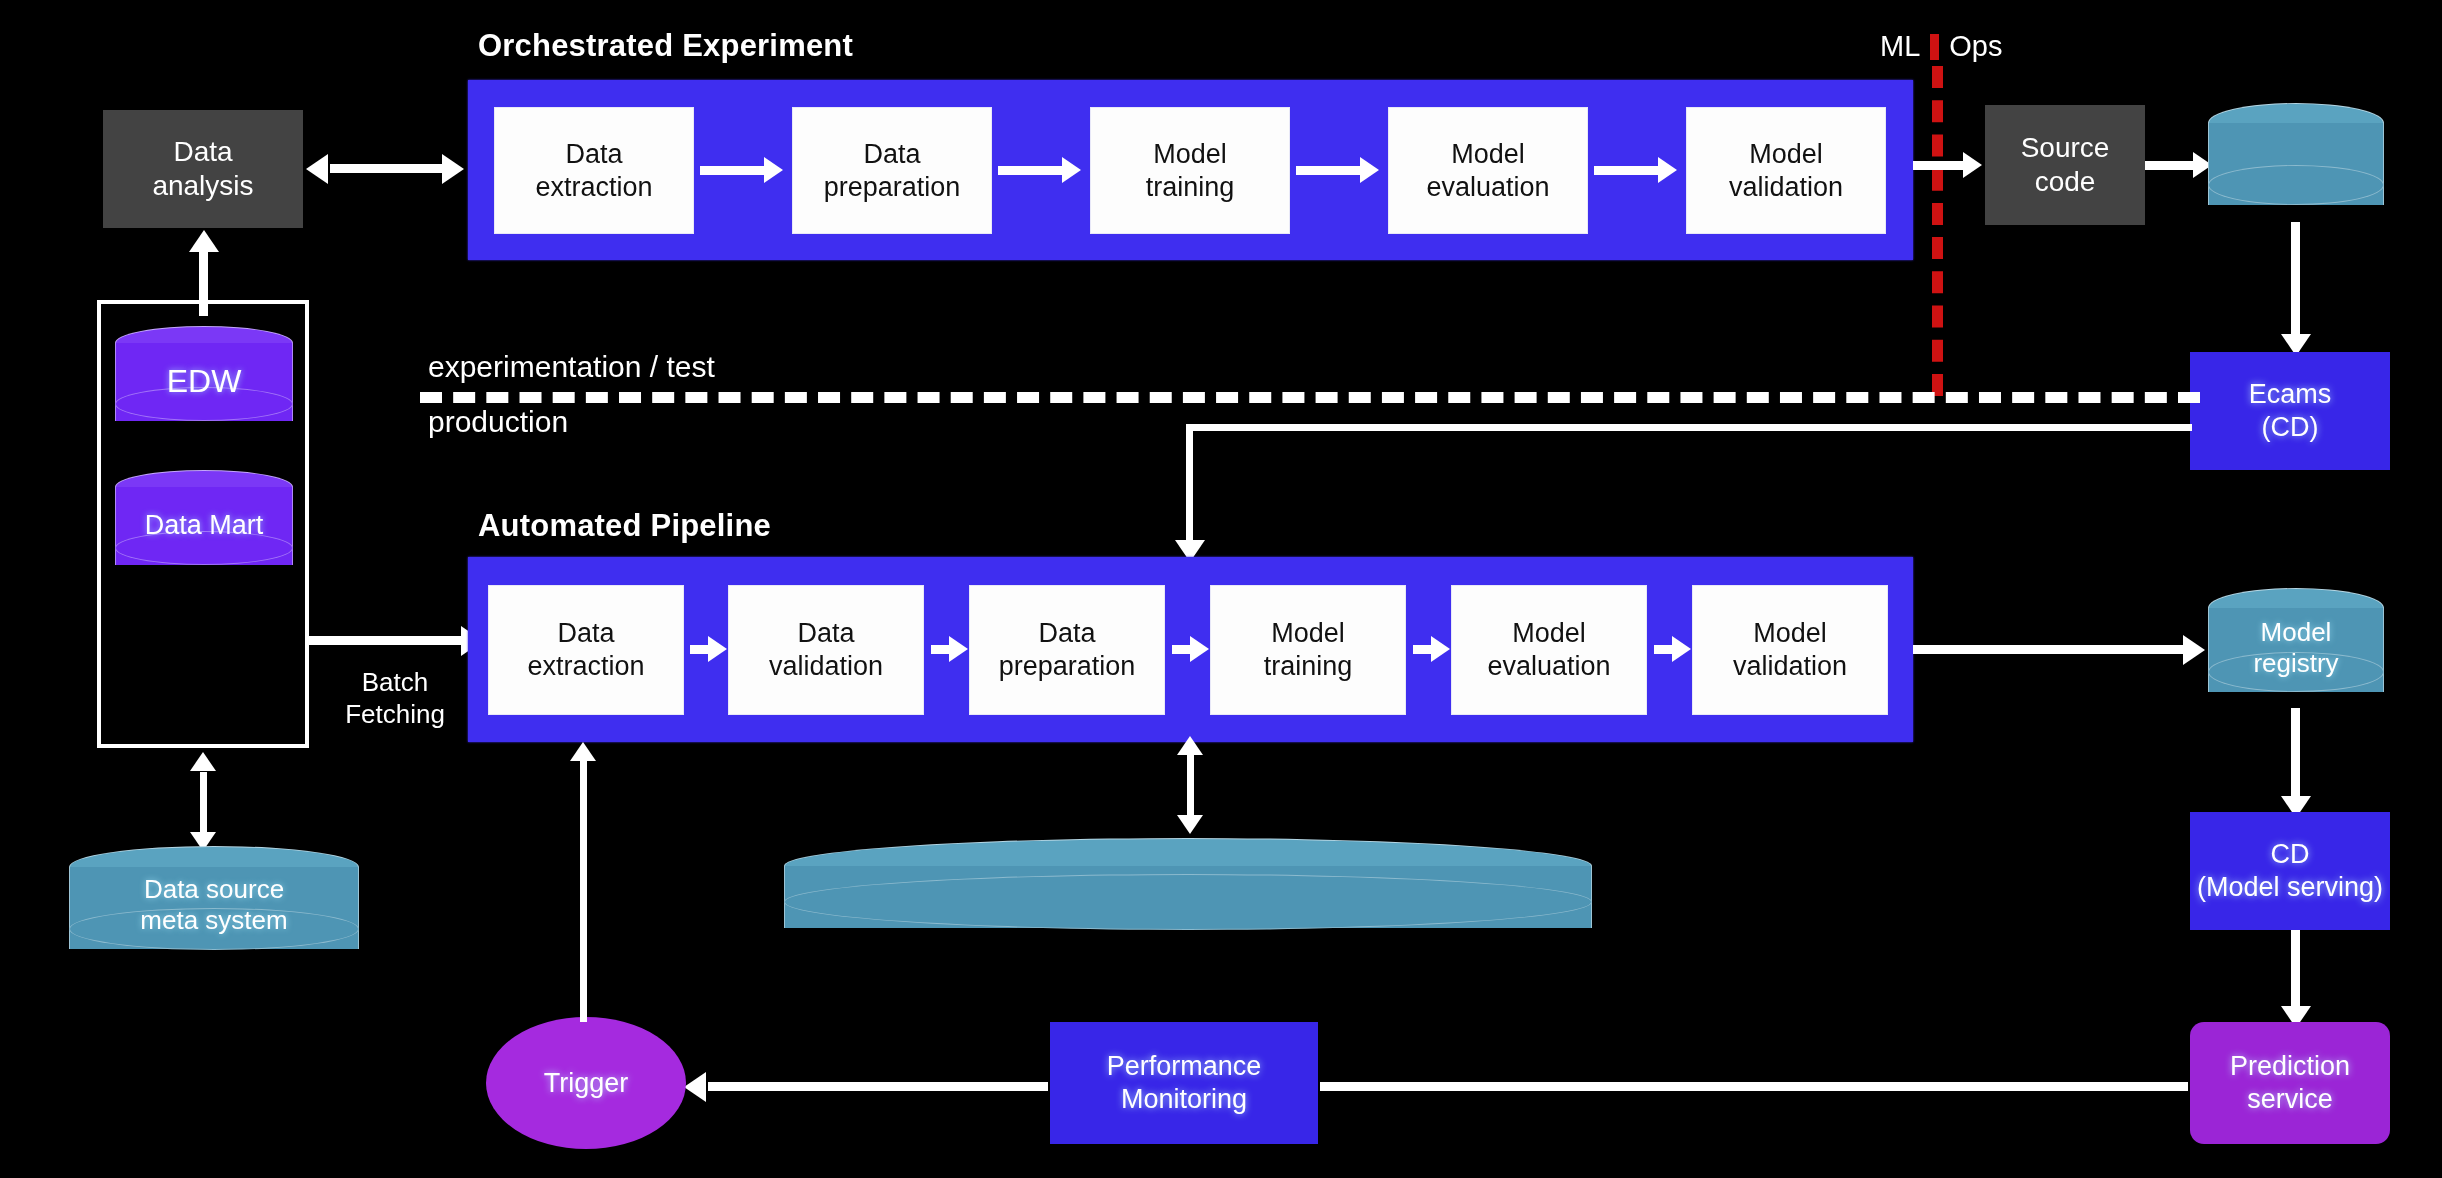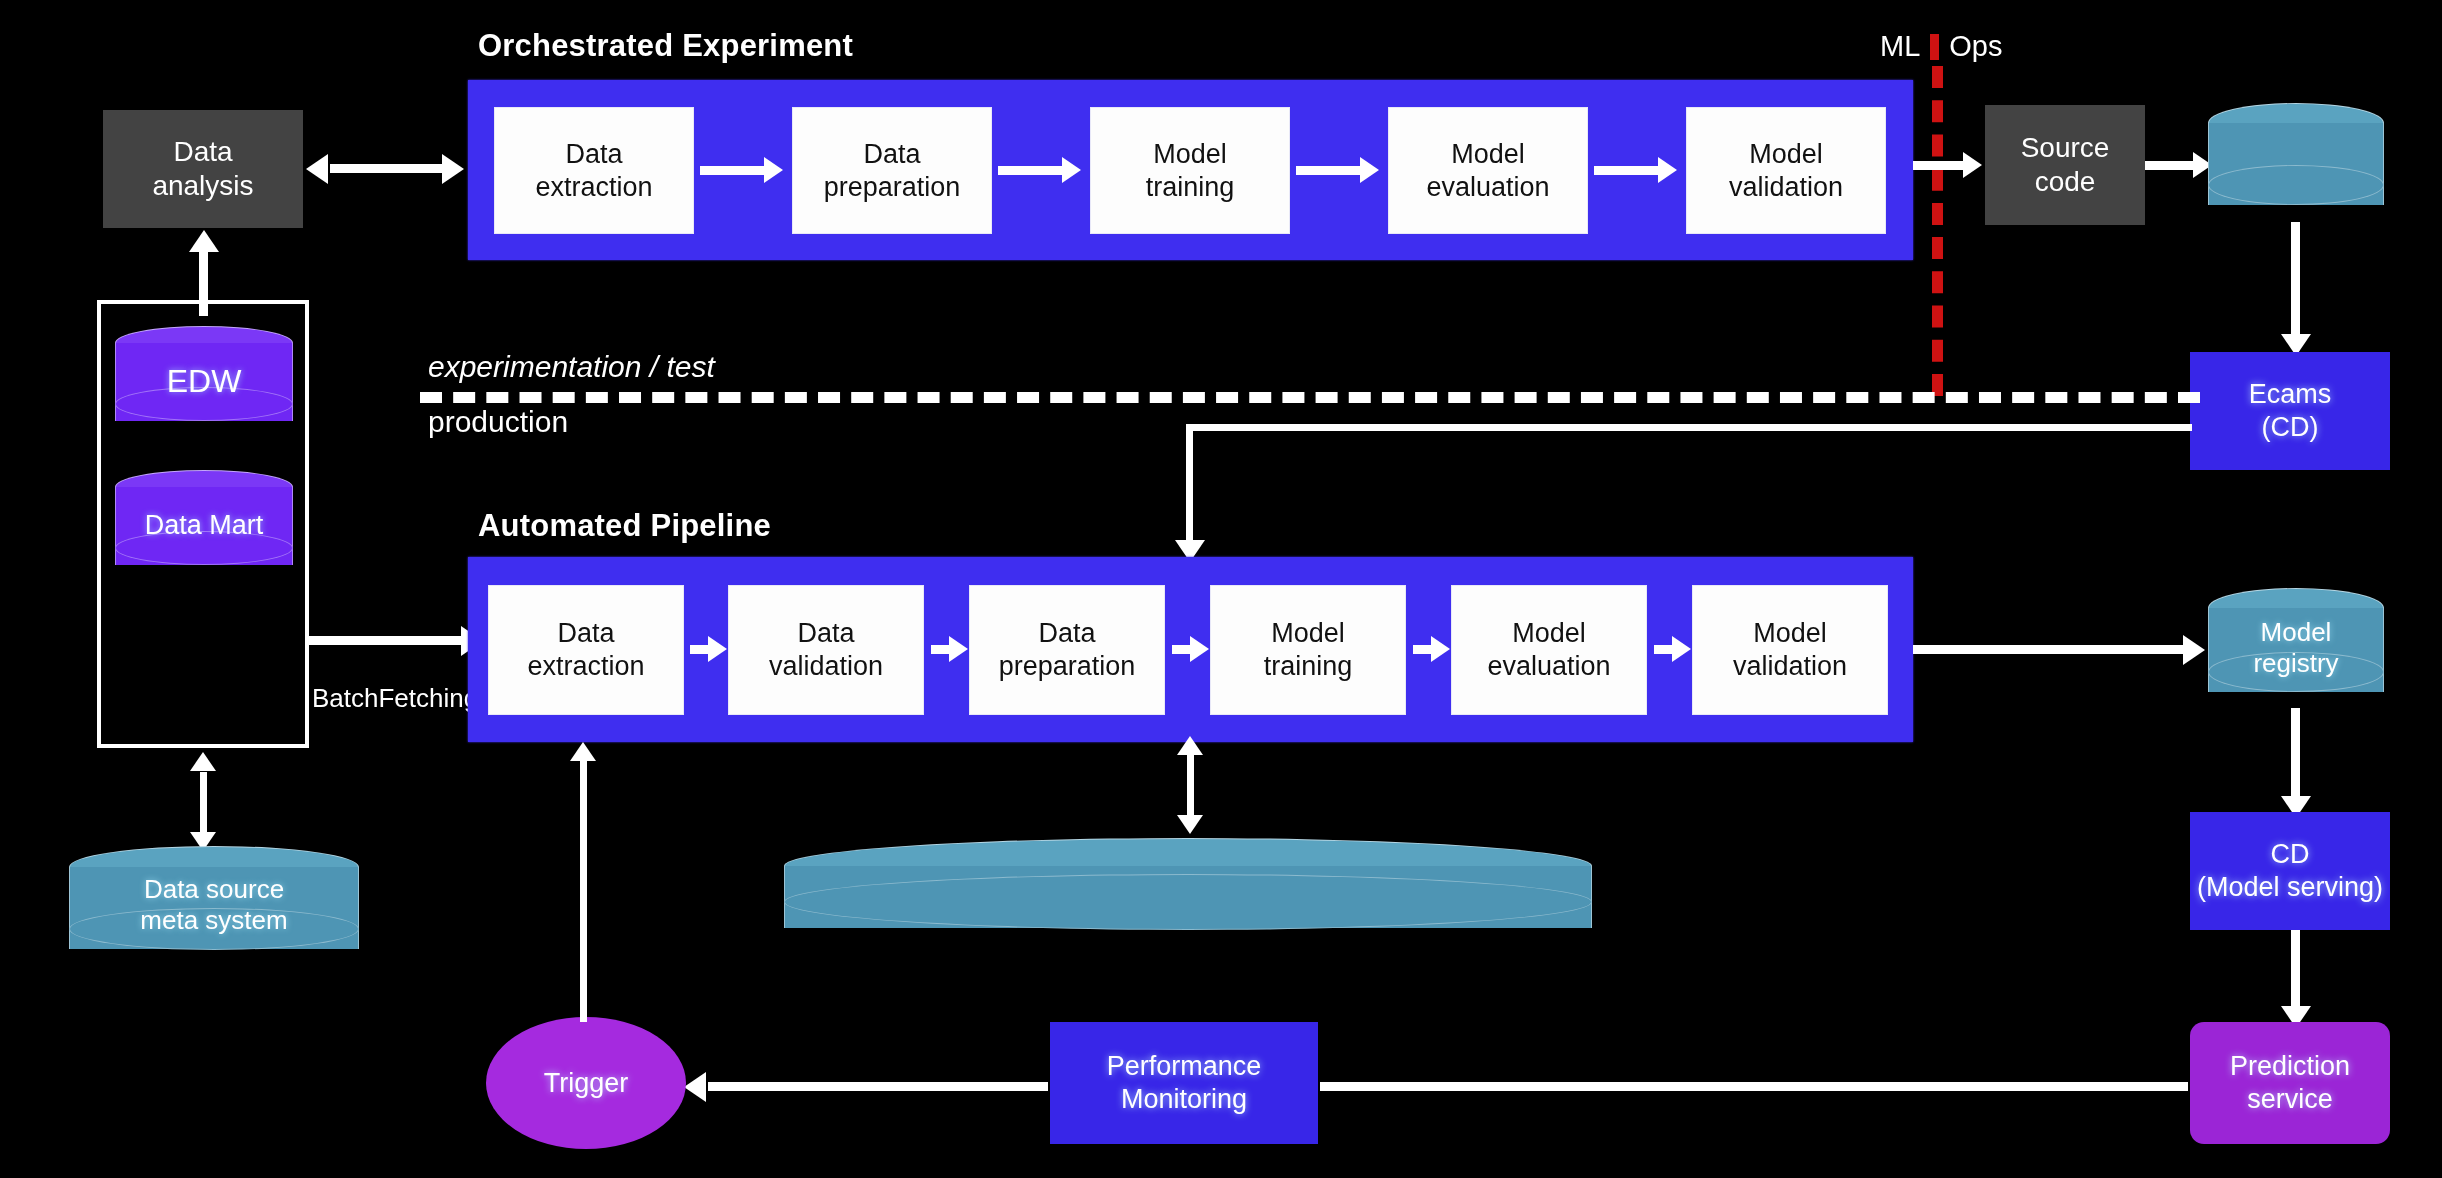--- a/index.html
+++ b/index.html
@@ -238,21 +238,21 @@
     <div class="cyl-top" style="height:42px;"></div>
     <div class="cyl-body" style="top:21px;height:82px;"></div>
     <div class="cyl-bot" style="top:62px;height:42px;"></div>
     <div class="cyl-label glow" style="top:26px;height:66px;font-size:26px;">
       <span><span>Data source</span><br><span>meta system</span></span>
     </div>
   </div>
 
   <div class="ln-h" style="left:309px;top:636px;width:152px;"></div>
   <div class="ar ar-r" style="left:461px;top:626px;"></div>
-  <div class="abs wtext ctr" style="left:320px;top:660px;width:150px;height:78px;flex-direction:row;">
+  <div class="abs wtext ctr" style="left:320px;top:660px;width:150px;height:78px;flex-direction:column;">
     <span>Batch</span>
     <span>Fetching</span>
   </div>
 
   <div class="abs grey-box ctr" style="left:1985px;top:105px;width:160px;height:120px;">
     <span><span>Source</span><br><span>code</span></span>
   </div>
 
   <div class="ln-h" style="left:1913px;top:161px;width:50px;"></div>
   <div class="ar ar-r sm" style="left:1963px;top:152px;"></div>
@@ -266,21 +266,21 @@
     <div class="cyl-bot" style="top:62px;height:40px;"></div>
   </div>
 
   <div class="ln-v" style="left:2291px;top:222px;height:114px;"></div>
   <div class="ar ar-d" style="left:2281px;top:334px;"></div>
 
   <div class="abs blue-box ctr" style="left:2190px;top:352px;width:200px;height:118px;">
     <span class="glow"><span>Ecams</span><br><span>(CD)</span></span>
   </div>
 
-  <div class="abs wtext" style="left:428px;top:350px;font-size:30px;font-style:italic;">experimentation / test</div>
+  <div class="abs wtext" style="left:428px;top:350px;font-size:30px;">experimentation / test</div>
   <div class="dash-h" style="left:420px;top:392px;width:1780px;"></div>
   <div class="abs wtext" style="left:428px;top:405px;font-size:30px;">production</div>
 
   <div class="ln-h thin" style="left:1190px;top:424px;width:1002px;"></div>
   <div class="ln-v thin" style="left:1186px;top:424px;height:120px;"></div>
   <div class="ar ar-d" style="left:1175px;top:540px;"></div>
 
   <div class="abs sect-title" style="left:478px;top:508px;">Automated Pipeline</div>
 
   <div class="abs band" style="left:468px;top:557px;width:1445px;height:185px;">

